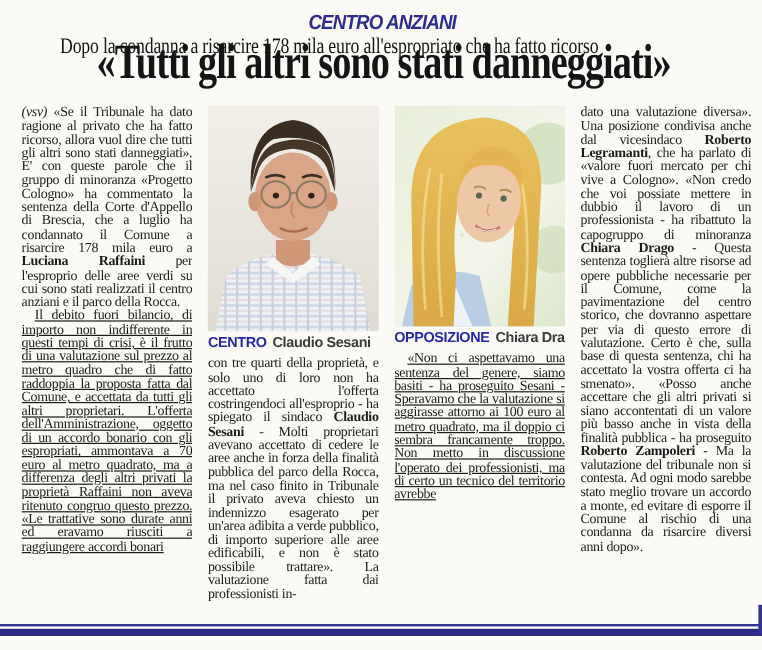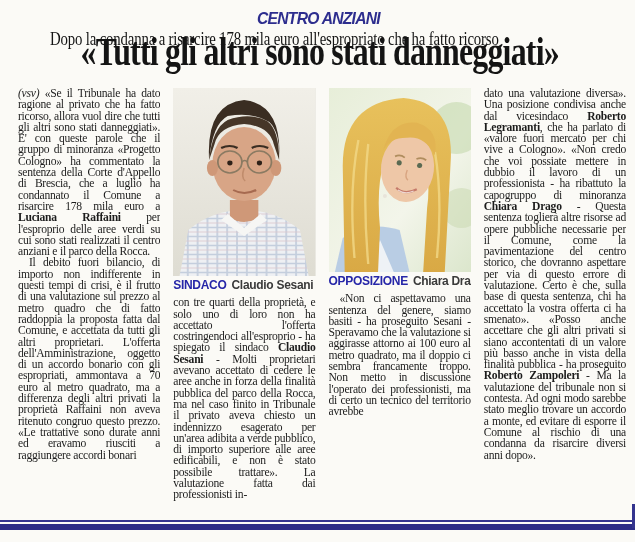--- a/index.html
+++ b/index.html
@@ -30,21 +30,21 @@
   .body-cols {
     position:absolute; top:88px; left:18px; right:9px; height:430px;
     display:flex; gap:13px; overflow:hidden;
   }
   .col {
     flex:1 1 0; min-width:0; overflow:hidden;
     font-size:11.6px; line-height:11.3px; letter-spacing:-0.25px;
     text-align:justify; color:#1c1c1c;
   }
   .col p { margin:0; }
-  .col p.indent { text-indent:11px; }
+  .col p.indent { text-indent:11px;text-decoration:underline; }
   .col .bold { font-weight:bold; }
   .col .ital { font-style:italic; }
   
   .photo { display:block; width:100%; background:#edece6; }
   .photo-sesani { height:188px; }
   .photo-drago  { height:184px; }
   .caption {
     font-family:"Liberation Sans", sans-serif; font-size:12px; font-weight:bold;
     margin:4px 0 6px; white-space:nowrap; letter-spacing:-0.3px; overflow:hidden;
   }
@@ -101,21 +101,21 @@
         <circle cx="79" cy="74" r="11" fill="none" stroke="#8a7a62" stroke-width="1.6"></circle>
         <path d="M63,74 Q65.5,71 68,74" fill="none" stroke="#8a7a62" stroke-width="1.5"></path>
         <circle cx="52" cy="75" r="2.4" fill="#2e2118"></circle>
         <circle cx="79" cy="75" r="2.4" fill="#2e2118"></circle>
         <path d="M44,60 Q52,56 59,60" stroke="#3a2d22" stroke-width="2.2" fill="none"></path>
         <path d="M72,60 Q79,56 87,60" stroke="#3a2d22" stroke-width="2.2" fill="none"></path>
         <path d="M65,80 Q62,90 66,93" stroke="#c08c6c" stroke-width="1.5" fill="none"></path>
         <path d="M55,102 Q65,108 76,102" stroke="#a66a50" stroke-width="2" fill="none"></path>
       </svg>
       <div class="caption">
-        <span class="cap-label">SINDACO</span><span class="cap-name">Claudio Sesani</span>
+        <span class="cap-label">CENTRO</span><span class="cap-name">Claudio Sesani</span>
       </div>
       <div>
           <p><span>con tre quarti della proprietà, e solo uno di loro non ha accettato l'offerta costringendoci all'esproprio - ha spiegato il sindaco </span><span class="bold">Claudio Sesani</span><span> - Molti proprietari avevano accettato di cedere le aree anche in forza della finalità pubblica del parco della Rocca, ma nel caso finito in Tribunale il privato aveva chiesto un indennizzo esagerato per un'area adibita a verde pubblico, di importo superiore alle aree edificabili, e non è stato possibile trattare». La valutazione fatta dai professionisti in-</span></p>
         </div>
     </div>
 
     <div class="col">
       <svg class="photo photo-drago" viewBox="0 0 145 184" preserveAspectRatio="none" aria-hidden="true">
         <defs>
           <linearGradient id="bgW" x1="0" y1="0" x2="1" y2="1">

